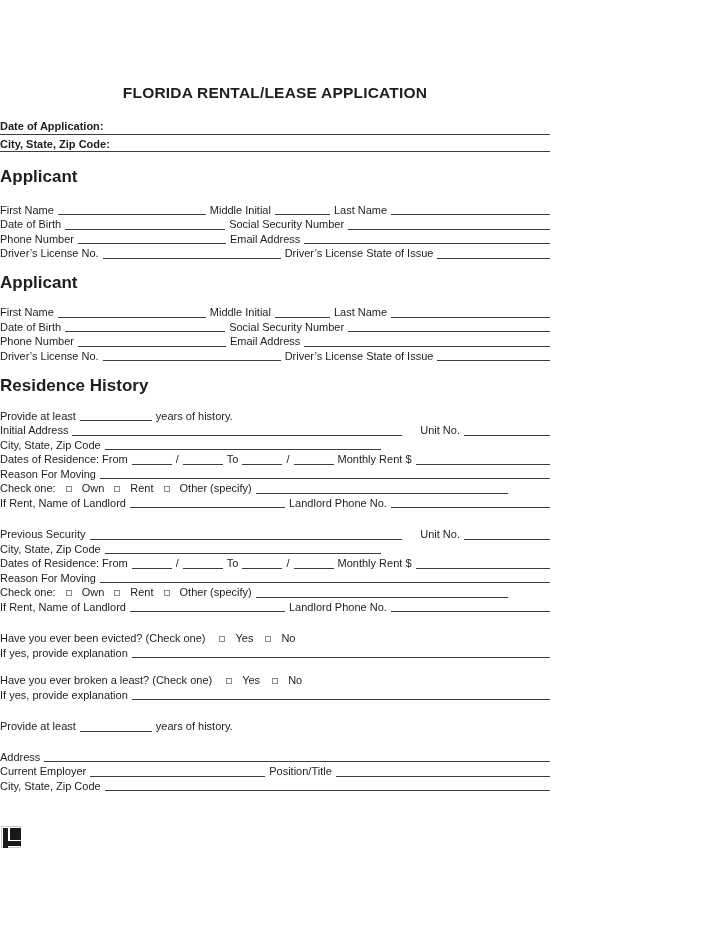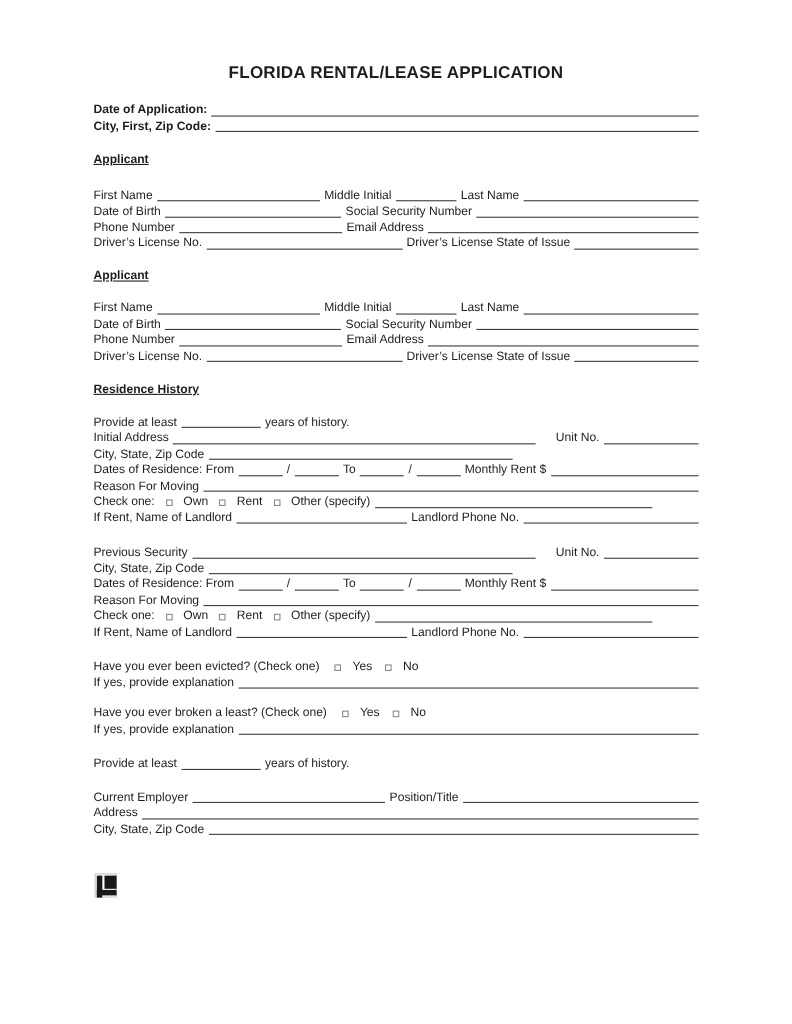--- a/index.html
+++ b/index.html
@@ -2,28 +2,28 @@
 <html><head>
 <meta charset="utf-8">
 <style>
   * { box-sizing: border-box; }
   html,body { margin:0; padding:0; }
   body {
     width:720px; height:931px; background:#ffffff; overflow:hidden;
     font-family:"Liberation Sans", sans-serif; color:#1e1e1e;
     -webkit-font-smoothing:antialiased;
   }
-  .content { width:550px; margin-left:85px; padding-top:58px; }
+  .content { width:550px; padding-top:84px; }
   .title { font-size:15.5px; font-weight:bold; text-align:center; line-height:18px; letter-spacing:0.2px; }
   .row { display:flex; align-items:stretch; font-size:11px; line-height:14.5px; column-gap:4px; white-space:pre; }
-  .b { font-weight:bold; }
+  .b { font-weight:bold;flex-direction:column; }
   .lbl { flex:none; }
   .ln { border-bottom:1px solid #3d3d3d; margin-bottom:2px; flex:none; }
   .grow { flex:1 1 auto; }
-  .heading { font-size:11px; line-height:14.5px; font-weight:bold; text-decoration:underline; }
+  .heading { font-size:17px; line-height:14.5px; font-weight:bold; }
   .cb { width:6px; height:6px; border:1px solid #8a8a8a; align-self:center; flex:none; margin:1px 6px 0 6px; background:#fff; }
   .mt13 { margin-top:13px; } .mt15 { margin-top:15px; } .mt16 { margin-top:16px; }
   .mt17 { margin-top:17px; } .mt18 { margin-top:18px; }
   
   .logo { position:relative; width:20px; height:22px; margin-top:33px; margin-left:1px; border:1px solid #c9c9c9; background:#fff; }
   .logo .bar-v { position:absolute; left:1px; top:1px; width:5px; height:20px; background:#191919; }
   .logo .bar-h { position:absolute; left:1px; bottom:1px; width:18px; height:5px; background:#191919; }
   .logo .sq   { position:absolute; left:8px; top:1px; width:11px; height:12px; background:#191919; }
 </style>
 </head>
@@ -32,21 +32,21 @@
 <div class="content">
 
   <div class="title">FLORIDA RENTAL/LEASE APPLICATION</div>
 
   <div class="mt17">
     <div class="row b">
       <span class="lbl">Date of Application:</span>
       <span class="ln grow"></span>
     </div>
     <div class="row b">
-      <span class="lbl">City, First, Zip Code:</span>
+      <span class="lbl">City, State, Zip Code:</span>
       <span class="ln grow"></span>
     </div>
   </div>
 
   <div class="heading mt16">Applicant</div>
   <div class="mt18">
     <div class="row">
       <span class="lbl">First Name</span>
       <span class="ln" style="width:148px"></span>
       <span class="lbl">Middle Initial</span>
@@ -231,27 +231,27 @@
 
 
   <div class="row mt17">
     <span class="lbl">Provide at least</span>
     <span class="ln" style="width:72px"></span>
     <span class="lbl">years of history.</span>
   </div>
 
   <div class="mt16">
     <div class="row">
+      <span class="lbl">Address</span>
+      <span class="ln grow"></span>
+    </div>
+    <div class="row">
       <span class="lbl">Current Employer</span>
       <span class="ln" style="width:175px"></span>
       <span class="lbl">Position/Title</span>
-      <span class="ln grow"></span>
-    </div>
-    <div class="row">
-      <span class="lbl">Address</span>
       <span class="ln grow"></span>
     </div>
     <div class="row">
       <span class="lbl">City, State, Zip Code</span>
       <span class="ln grow"></span>
     </div>
   </div>
 
   <div class="logo">
     <span class="bar-v"></span>

